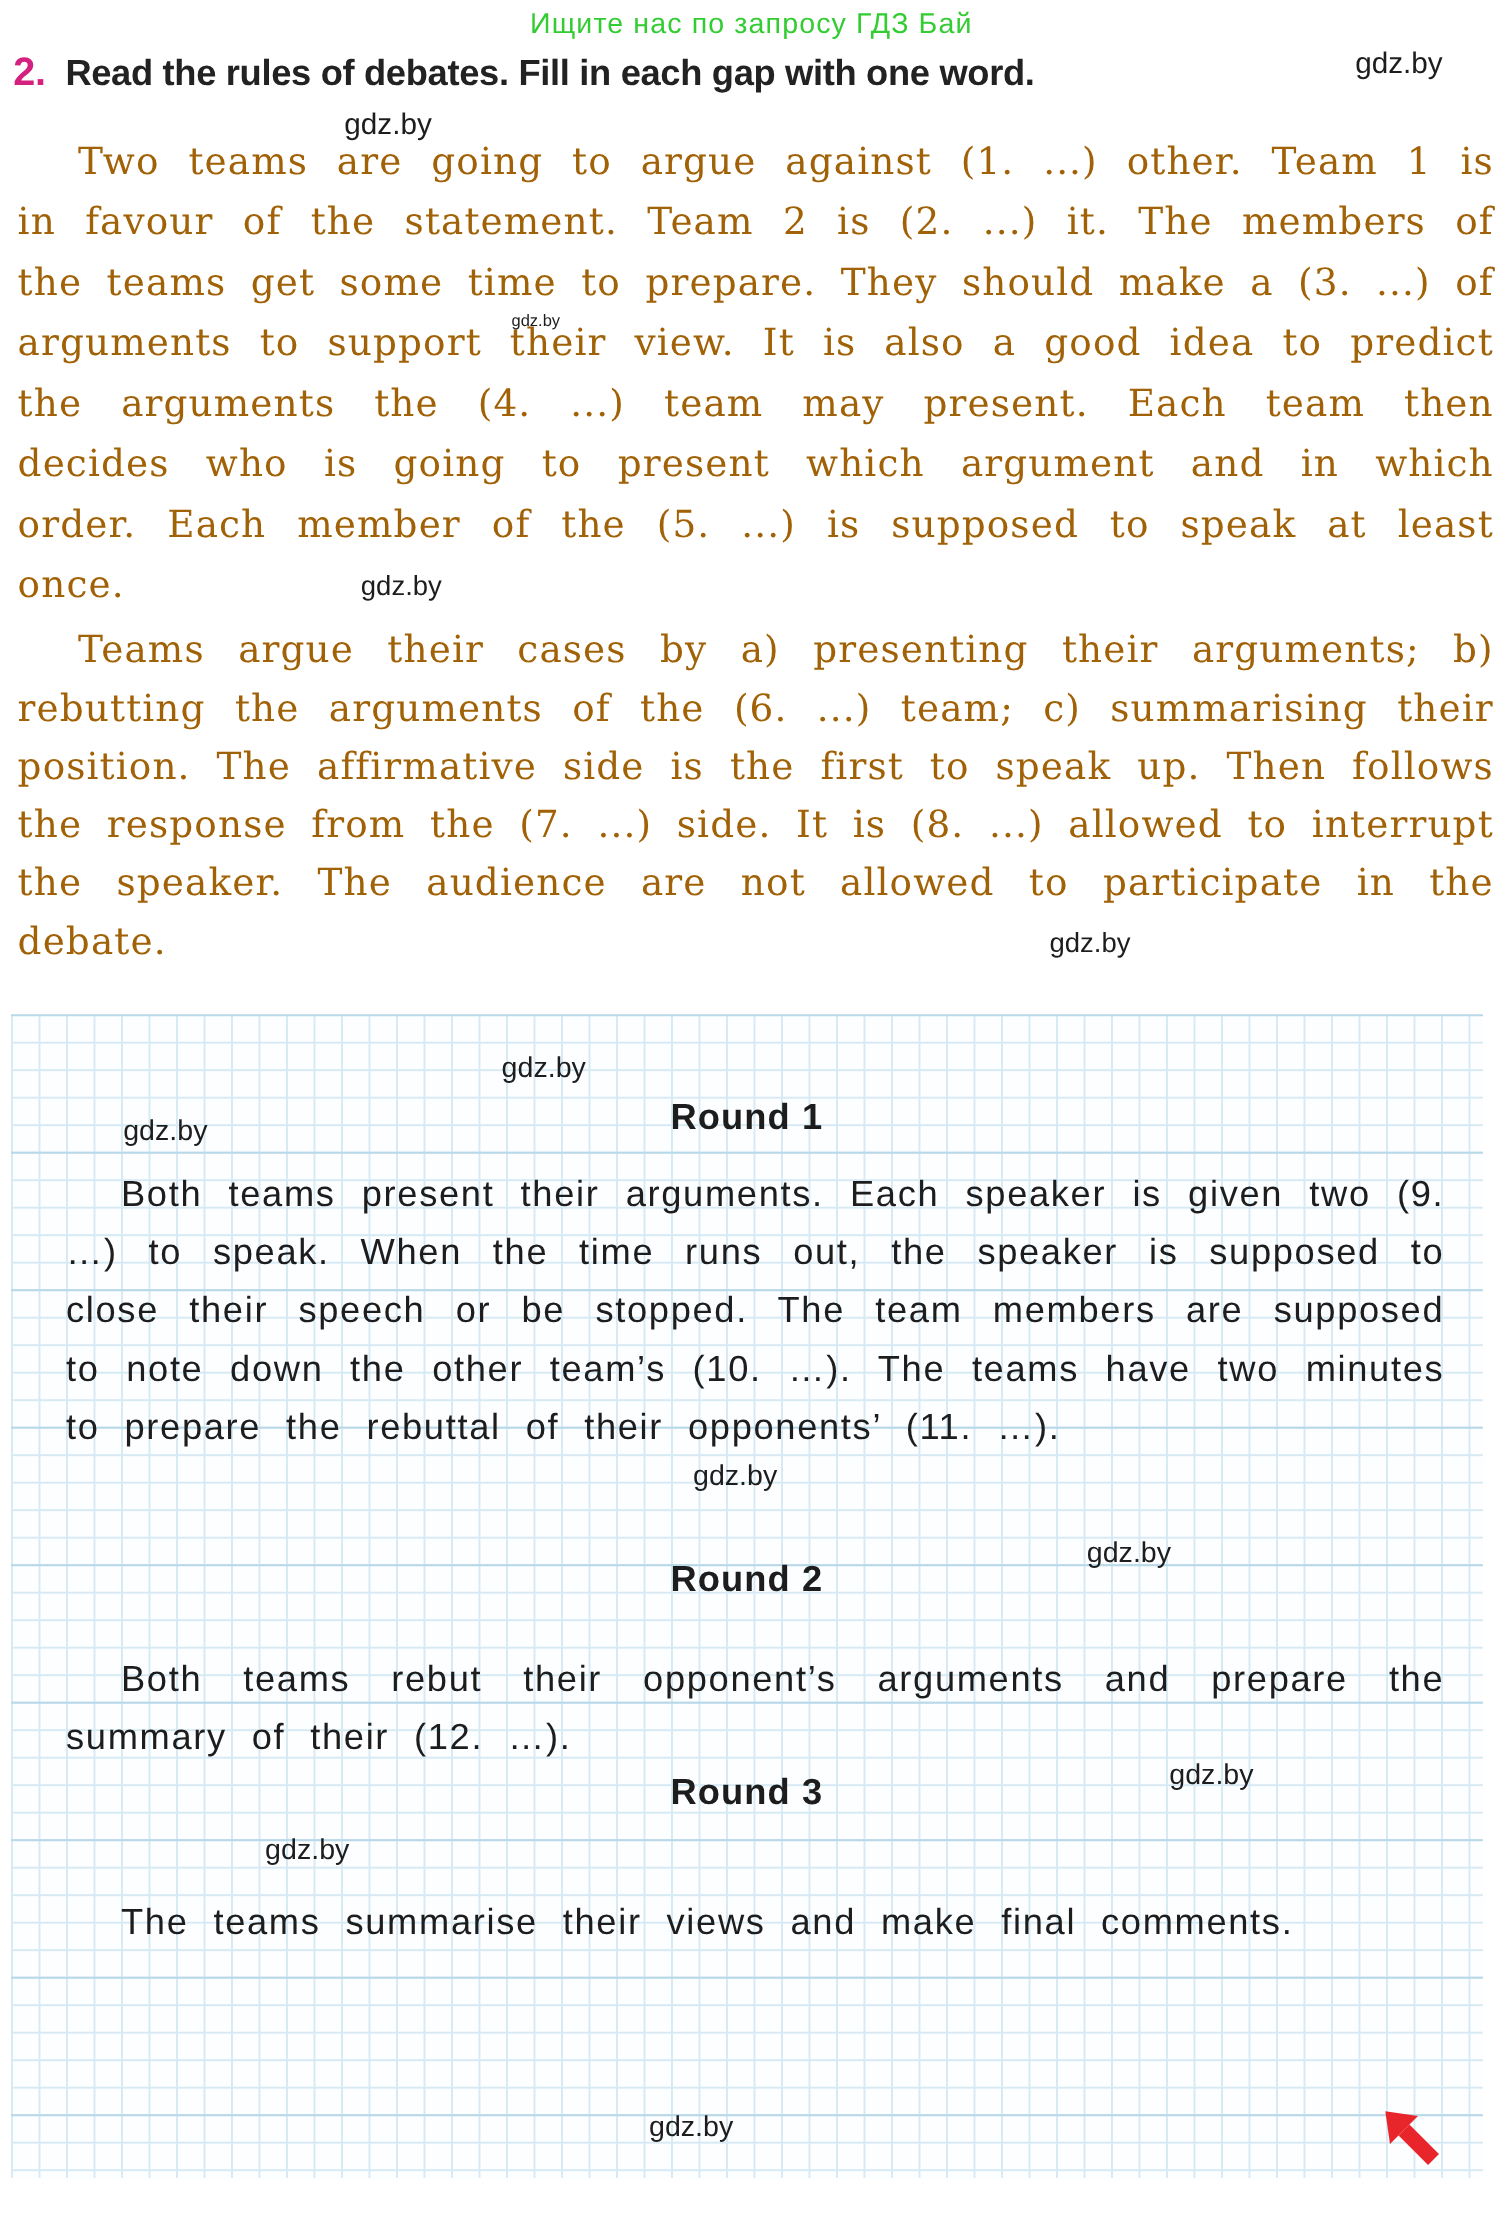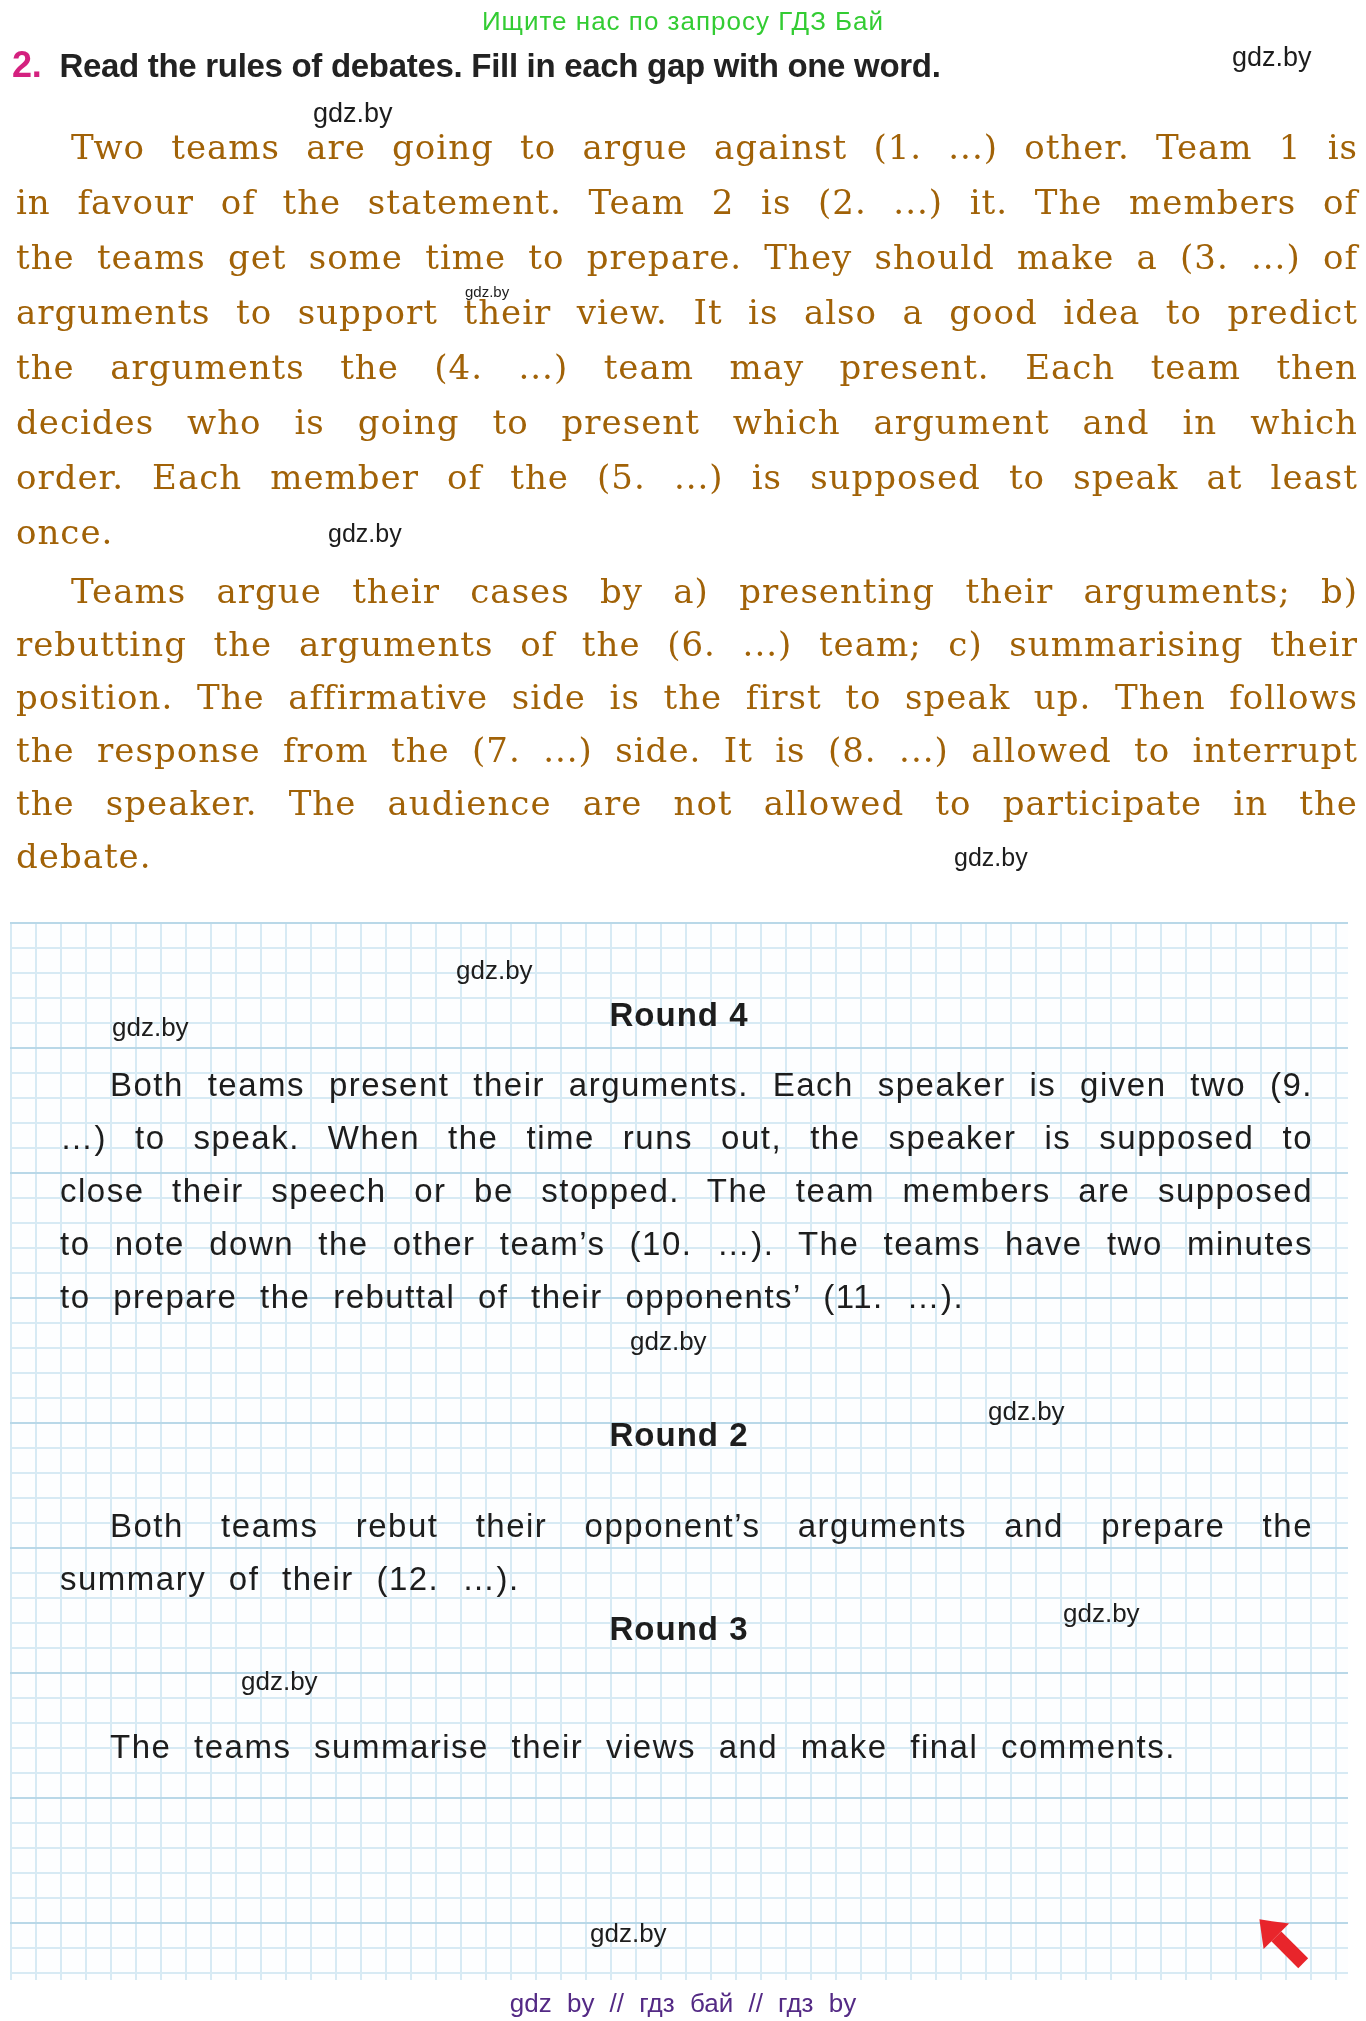--- a/index.html
+++ b/index.html
@@ -123,21 +123,21 @@
   <div class="wm wm2">gdz.by</div>
 
   <p class="serif p1">Two teams are going to argue against (1. ...) other. Team 1 is in favour of the statement. Team 2 is (2. ...) it. The members of the teams get some time to prepare. They should make a (3. ...) of arguments to support their view. It is also a good idea to predict the arguments the (4. ...) team may present. Each team then decides who is going to present which argument and in which order. Each member of the (5. ...) is supposed to speak at least once.</p>
   <div class="wm wm3 small">gdz.by</div>
   <div class="wm wm4">gdz.by</div>
 
   <p class="serif p2">Teams argue their cases by a) presenting their arguments; b) rebutting the arguments of the (6. ...) team; c) summarising their position. The affirmative side is the first to speak up. Then follows the response from the (7. ...) side. It is (8. ...) allowed to interrupt the speaker. The audience are not allowed to participate in the debate.</p>
   <div class="wm wm5">gdz.by</div>
 
   <div class="grid-panel">
-    <h3 class="round-title rt1">Round 4</h3>
+    <h3 class="round-title rt1">Round 1</h3>
     <p class="sans rp1">Both teams present their arguments. Each speaker is given two (9. …) to speak. When the time runs out, the speaker is supposed to close their speech or be stopped. The team members are supposed to note down the other team’s (10. …). The teams have two minutes to prepare the rebuttal of their opponents’ (11. …).</p>
 
     <h3 class="round-title rt2">Round 2</h3>
     <p class="sans rp2">Both teams rebut their opponent’s arguments and prepare the summary of their (12. …).</p>
 
     <h3 class="round-title rt3">Round 3</h3>
     <div class="sans rp3">
       <p>The teams summarise their views and make final comments.</p>
     </div>
   </div>
@@ -150,15 +150,14 @@
   <div class="wm wm11">gdz.by</div>
   <div class="wm wm12">gdz.by</div>
 
   <svg class="arrow" width="64" height="72" viewBox="0 0 64 72" aria-hidden="true">
     <g fill="var(--arrow-red,#e8252b)" transform="rotate(-45 32 36)">
       <polygon points="32,4 14,28 50,28"></polygon>
       <rect x="25" y="28" width="14" height="38"></rect>
     </g>
   </svg>
 
-  <div class="footer">gdz by // гдз бай // гдз by</div>
 
 </div>
 
 </body></html>

